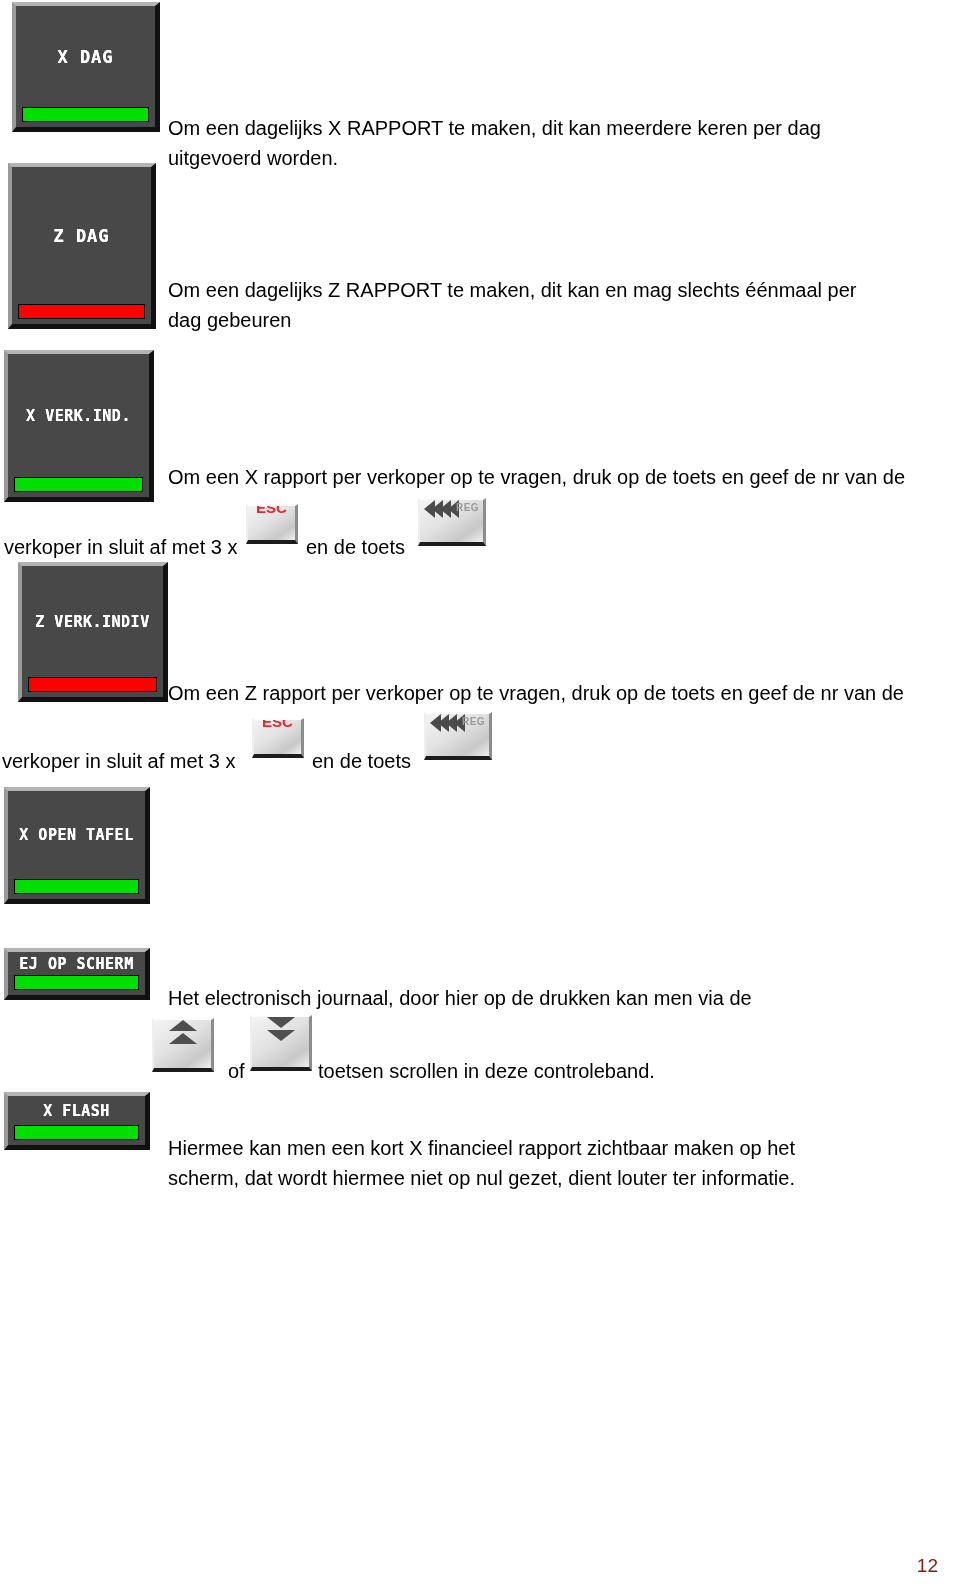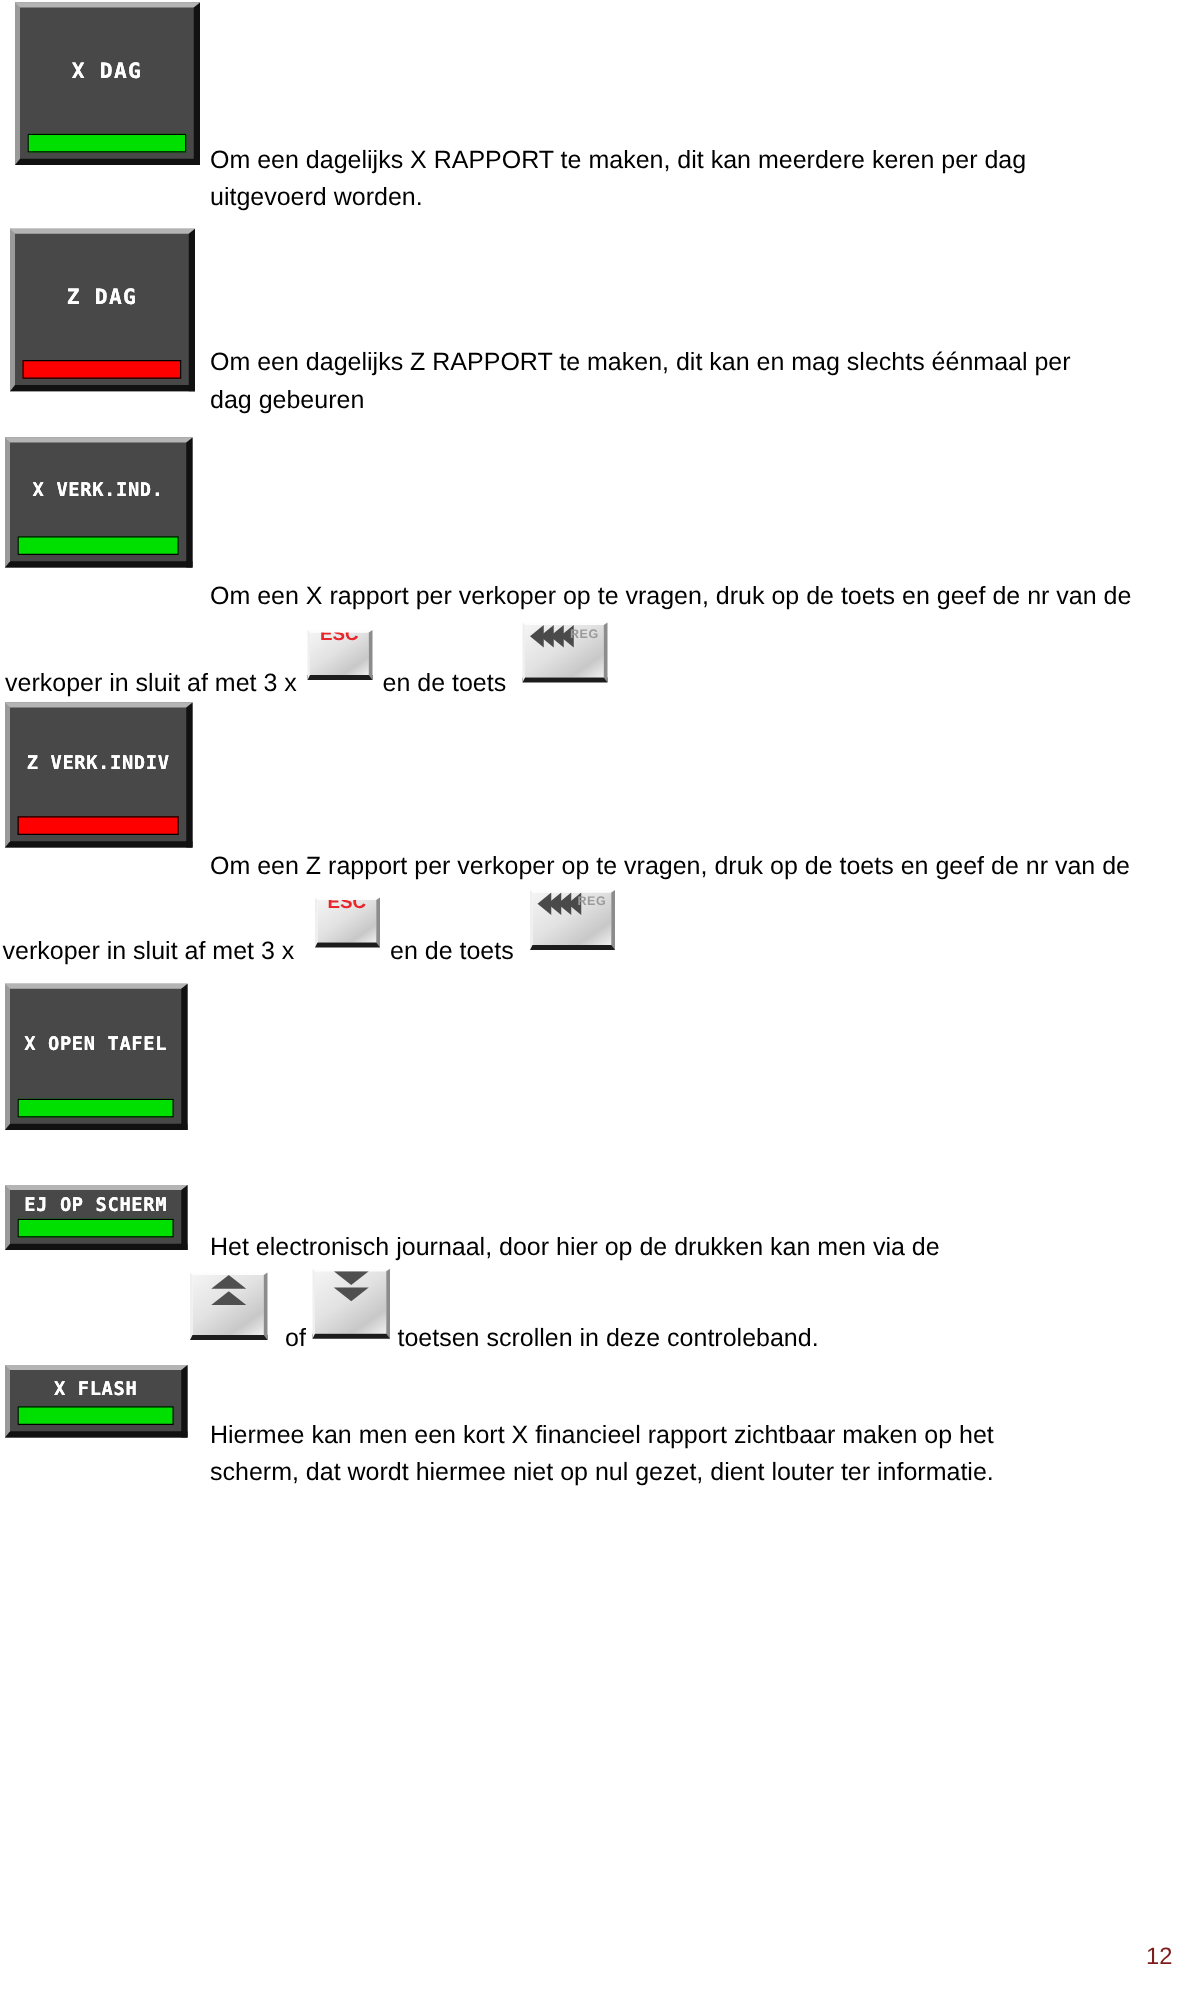--- a/index.html
+++ b/index.html
@@ -151,31 +151,31 @@
   <div class="pos-key" style="left:12px; top:2px; width:148px; height:130px;">
     <div class="cap">
       <span class="legend">X DAG</span>
     </div>
     <div class="lamp green"></div>
   </div>
 
   <div class="para" style="left:168px; top:113px; width:740px;">Om een dagelijks X RAPPORT te maken, dit kan meerdere keren per dag
 uitgevoerd worden.</div>
 
-  <div class="pos-key" style="left:8px; top:163px; width:148px; height:130px;margin-top:20px;">
+  <div class="pos-key" style="left:8px; top:163px; width:148px; height:166px;">
     <div class="cap">
       <span class="legend">Z DAG</span>
     </div>
     <div class="lamp red"></div>
   </div>
 
   <div class="para" style="left:168px; top:275px; width:740px;">Om een dagelijks Z RAPPORT te maken, dit kan en mag slechts éénmaal per
 dag gebeuren</div>
 
-  <div class="pos-key" style="left:4px; top:350px; width:150px; height:104px;">
+  <div class="pos-key" style="left:4px; top:350px; width:150px; height:152px;">
     <div class="cap">
       <span class="legend small">X VERK.IND.</span>
     </div>
     <div class="lamp green"></div>
   </div>
 
   <div class="inline-txt" style="left:168px; top:464px;">Om een X rapport per verkoper op te vragen, druk op de toets en geef de nr van de</div>
 
   <div class="inline-txt" style="left:4px; top:534px;">verkoper in sluit af met 3 x</div>
 
@@ -190,21 +190,21 @@
       <span class="arrow-row">
         <span class="tri-left"></span>
           <span class="tri-left"></span>
           <span class="tri-left"></span>
           <span class="tri-left"></span>
       </span>
       <span class="reg-label">REG</span>
     </span>
   </div>
 
-  <div class="pos-key" style="left:4px; top:562px; width:150px; height:116px;">
+  <div class="pos-key" style="left:18px; top:562px; width:150px; height:140px;">
     <div class="cap">
       <span class="legend small">Z VERK.INDIV</span>
     </div>
     <div class="lamp red"></div>
   </div>
 
   <div class="inline-txt" style="left:168px; top:680px;">Om een Z rapport per verkoper op te vragen, druk op de toets en geef de nr van de</div>
 
   <div class="inline-txt" style="left:2px; top:748px;">verkoper in sluit af met 3 x</div>
 

